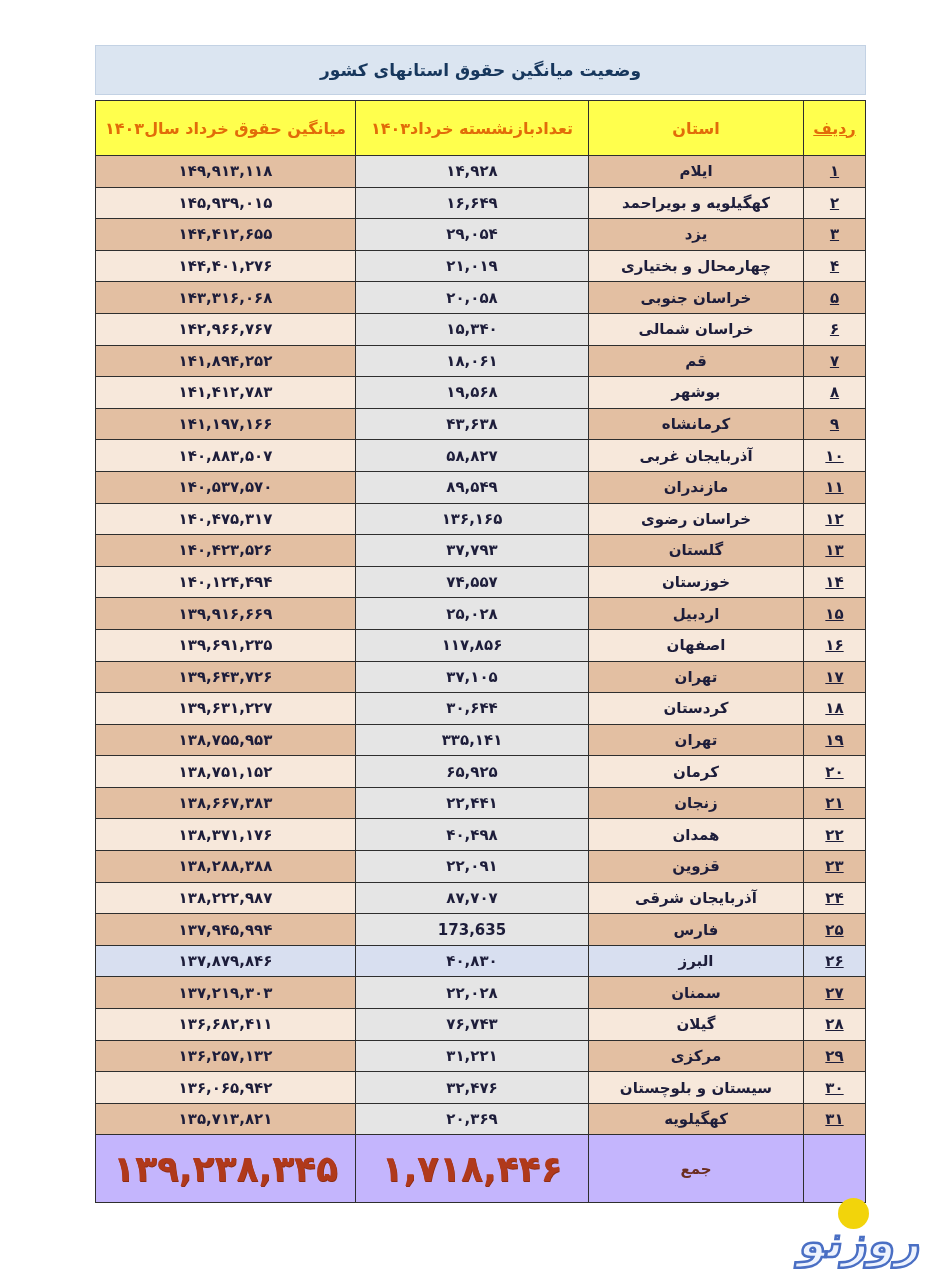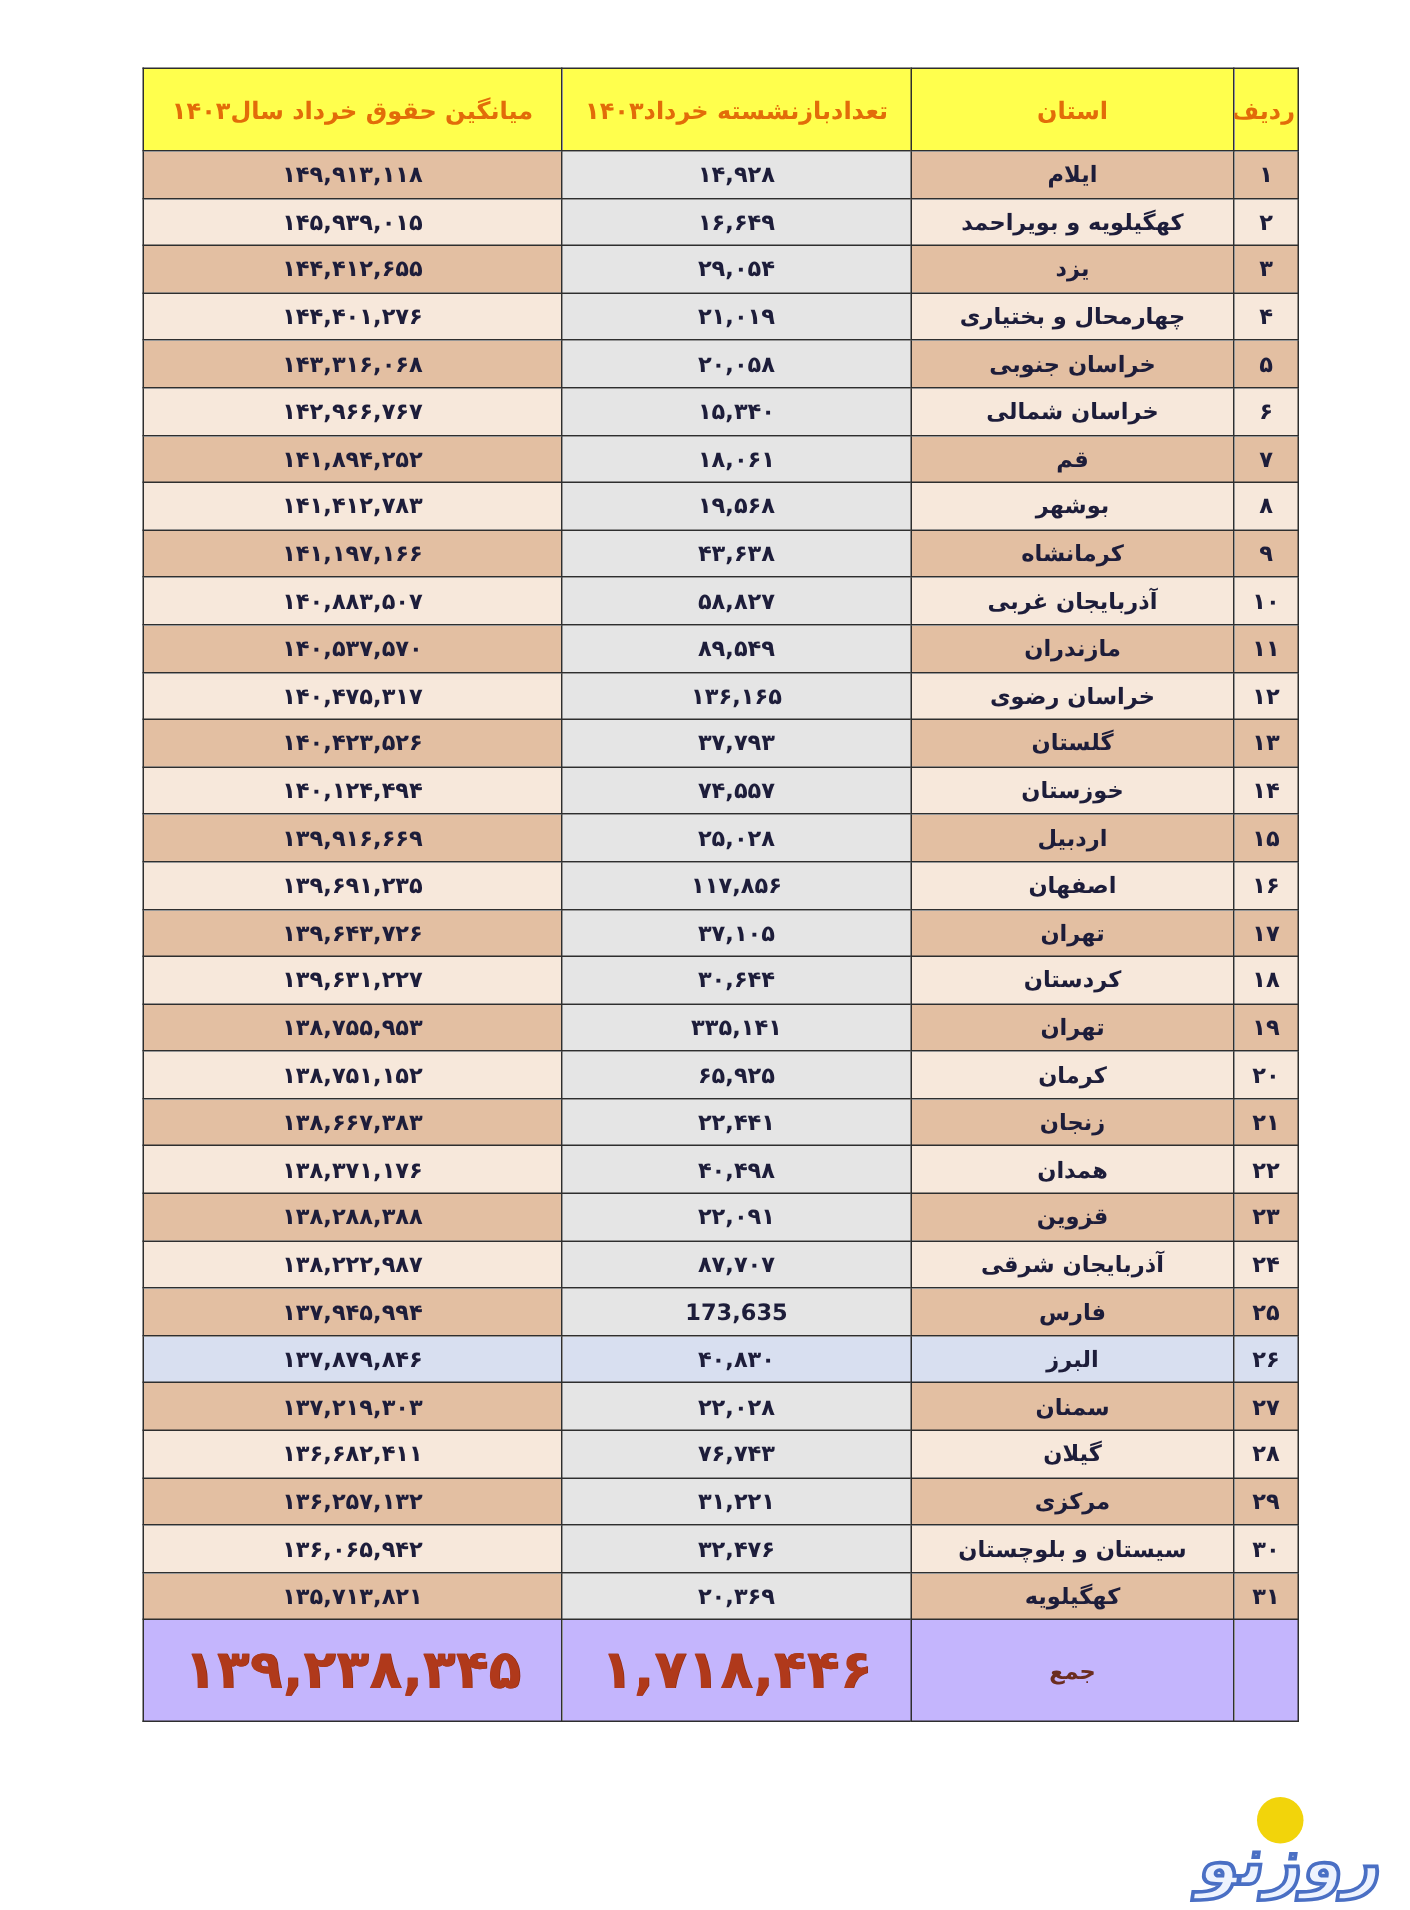--- a/index.html
+++ b/index.html
@@ -59,21 +59,21 @@
     height: 31.6px;
     font-size: 15px;
     color: #1d1d3a;
   }
   .salary-table tbody tr:nth-child(odd) td { background: #e3bfa2; }
   .salary-table tbody tr:nth-child(even) td { background: #f7e8db; }
   .salary-table tbody tr td.col-retirees { background: #e5e5e5; }
   .salary-table tbody tr.highlight td,
   .salary-table tbody tr.highlight td.col-retirees { background: #d8dff0; }
 
-  .col-radif    { width: 43px; }
+  .col-radif    { width: 62px; text-decoration: underline; }
   .col-province { width: 215px; }
   .col-retirees { width: 233px; direction: ltr; }
   .col-salary   { direction: ltr; margin-left: 40px; }
 
   .salary-table tfoot td {
     background: #c4b5fd;
     height: 68px;
   }
   .total-label {
     font-size: 15px;
@@ -131,20 +131,21 @@
     white-space: nowrap;
     z-index: 2;
   }
 </style>
 </head>
 <body>
 
 <div class="page">
 
   <div class="table-area">
+    <div class="title-bar">وضعیت میانگین حقوق استانهای کشور</div>
 
     <table class="salary-table">
       <colgroup>
         <col class="col-radif">
         <col class="col-province">
         <col class="col-retirees">
         <col class="col-salary">
       </colgroup>
       <thead>
         <tr>

